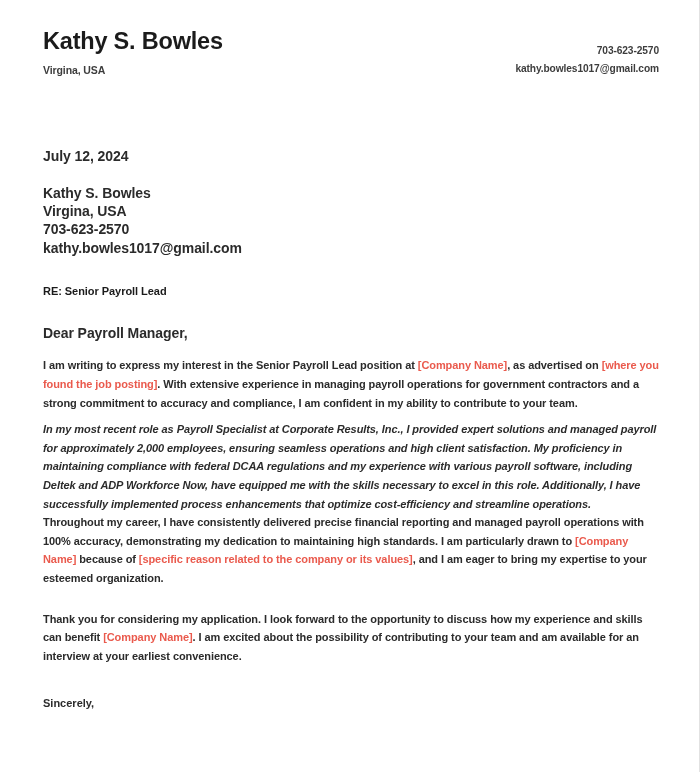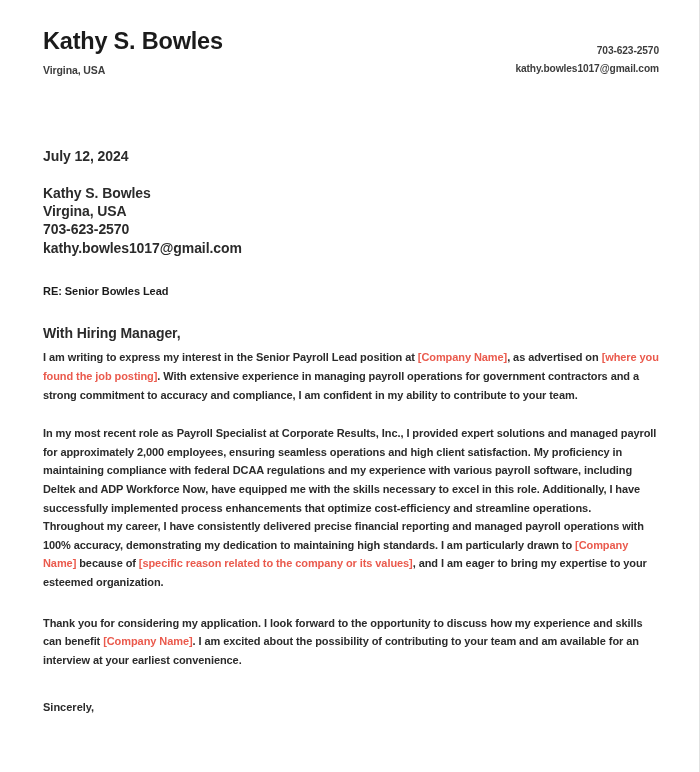--- a/index.html
+++ b/index.html
@@ -92,22 +92,22 @@
 
   p.para {
     margin: 0;
     font-size: 11px;
     color: #2b2b2b;
     line-height: 18.6px;
     letter-spacing: -0.08px;
     font-weight: bold;
     text-align: left;
   }
-  p.para.p1 { margin-top: 6px; }
-  p.para.p2 { margin-top: 20px; }
+  p.para.p1 { margin-top: 14px; }
+  p.para.p2 { margin-top: 8px; font-style: italic; }
   p.para.p3 { }
   p.para.p4 { margin-top: 22px; }
 
   .closing {
     margin-top: 29px;
   }
   .closing .sign-off {
     color: #2b2b2b;
     font-size: 11px;
     line-height: 18.6px;
@@ -135,23 +135,23 @@
 
     <div class="block date-line">July 12, 2024</div>
 
     <div class="block sender-block">
       <div>Kathy S. Bowles</div>
       <div>Virgina, USA</div>
       <div>703-623-2570</div>
       <div>kathy.bowles1017@gmail.com</div>
     </div>
 
-    <div class="block subject-line">RE: Senior Bowles Lead</div>
+    <div class="block subject-line">RE: Senior Payroll Lead</div>
 
-    <div class="block salutation">With Hiring Manager,</div>
+    <div class="block salutation">Dear Payroll Manager,</div>
 
     <p class="para p1"><span>I am writing to express my interest in the Senior Payroll Lead position at </span><span class="ph">[Company Name]</span><span>, as advertised on </span><span class="ph">[where you found the job posting]</span><span>. With extensive experience in managing payroll operations for government contractors and a strong commitment to accuracy and compliance, I am confident in my ability to contribute to your team.</span></p>
 
     <p class="para p2">In my most recent role as Payroll Specialist at Corporate Results, Inc., I provided expert solutions and managed payroll for approximately 2,000 employees, ensuring seamless operations and high client satisfaction. My proficiency in maintaining compliance with federal DCAA regulations and my experience with various payroll software, including Deltek and ADP Workforce Now, have equipped me with the skills necessary to excel in this role. Additionally, I have successfully implemented process enhancements that optimize cost-efficiency and streamline operations.</p>
 
     <p class="para p3"><span>Throughout my career, I have consistently delivered precise financial reporting and managed payroll operations with 100% accuracy, demonstrating my dedication to maintaining high standards. I am particularly drawn to </span><span class="ph">[Company Name]</span><span> because of </span><span class="ph">[specific reason related to the company or its values]</span><span>, and I am eager to bring my expertise to your esteemed organization.</span></p>
 
     <p class="para p4"><span>Thank you for considering my application. I look forward to the opportunity to discuss how my experience and skills can benefit </span><span class="ph">[Company Name]</span><span>. I am excited about the possibility of contributing to your team and am available for an interview at your earliest convenience.</span></p>
 
     <div class="closing">

